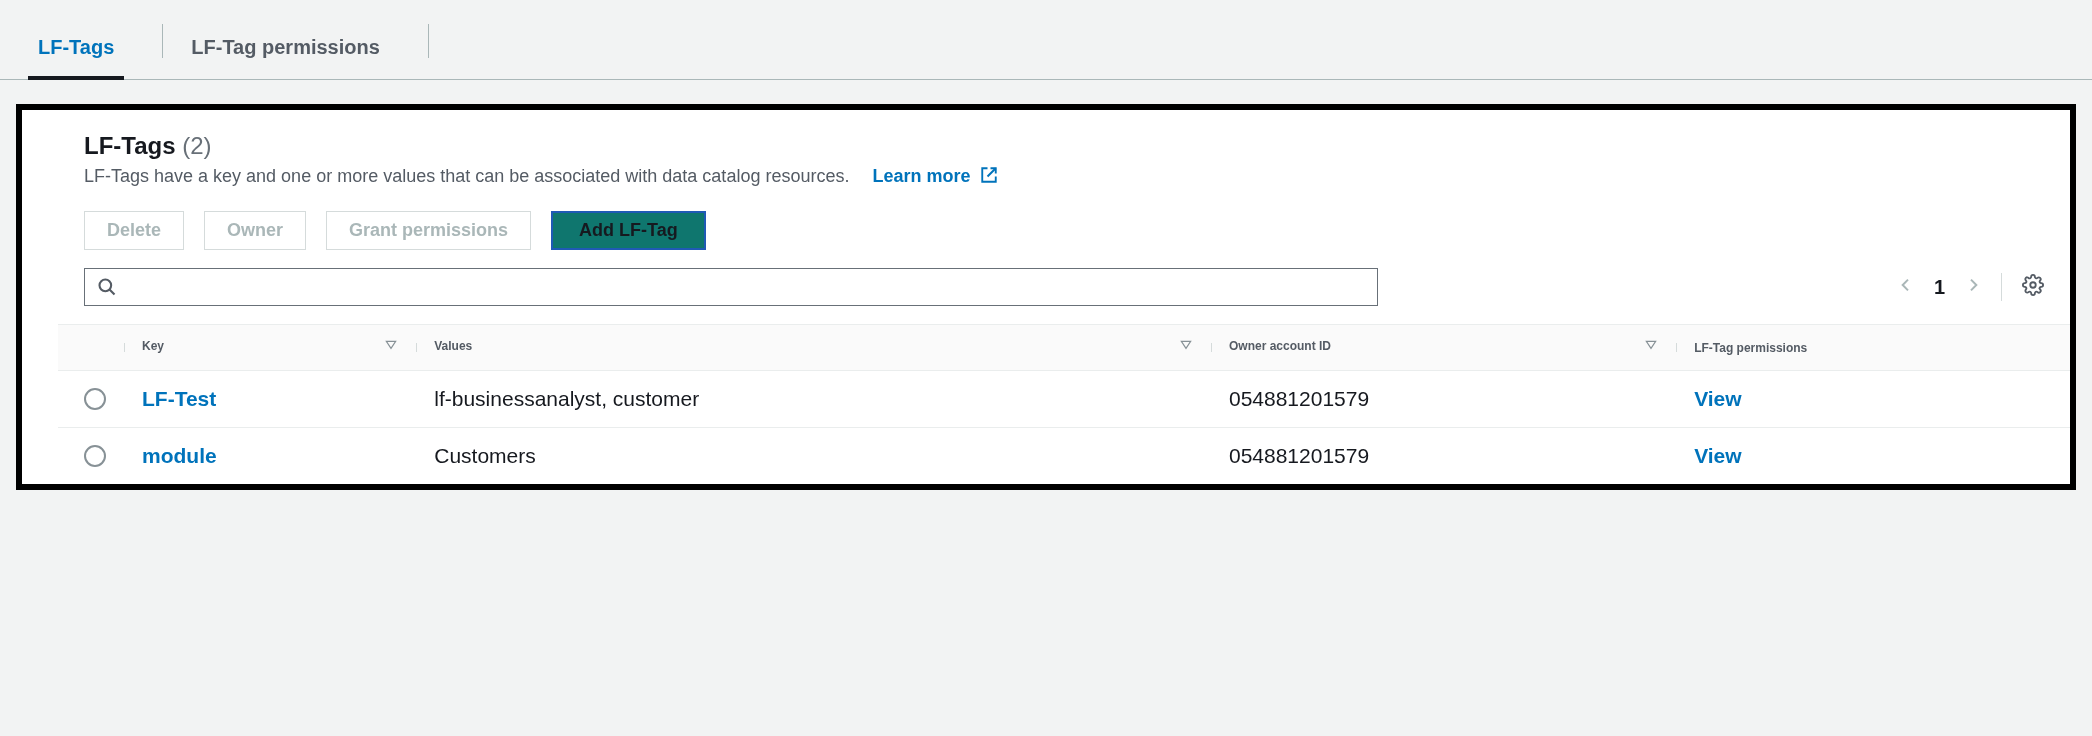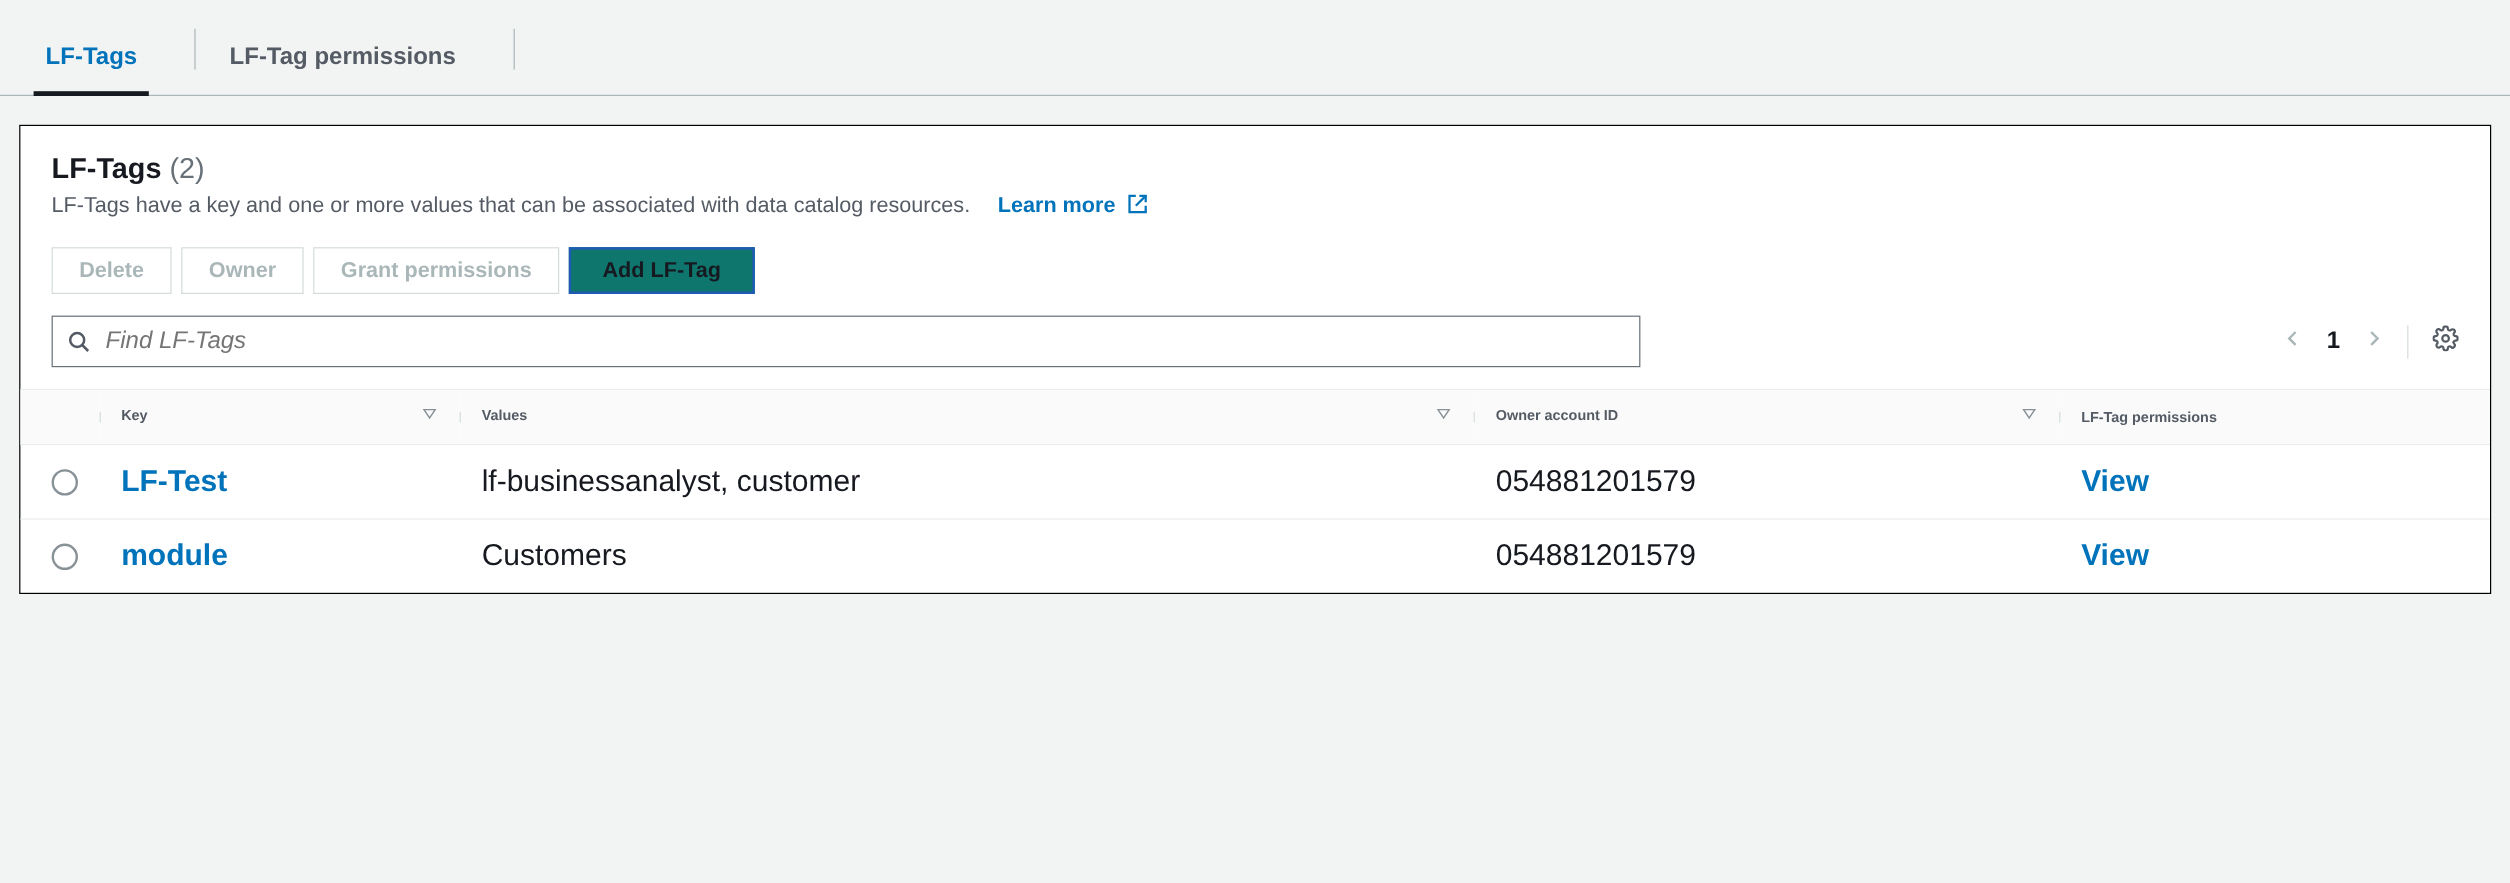--- a/index.html
+++ b/index.html
@@ -40,21 +40,22 @@
     width: 1px;
     height: 34px;
     background: #aab7b8;
     margin: 0 18px 18px 18px;
   }
   .tab em { font-style: italic; font-weight: 400; }
 
   .panel {
     margin: 24px 16px 16px 16px;
     background: #fff;
-    border: 1px solid #000000;
+    border: 6px solid #000000;
+    padding-left: 36px;
   }
   .panel-header {
     padding: 22px 26px 10px 26px;
   }
   .panel-title {
     font-size: 24px;
     font-weight: 700;
   }
   .panel-title .count {
     color: #687078;
@@ -69,21 +70,21 @@
     color: #0073bb;
     font-weight: 700;
     text-decoration: none;
     margin-left: 18px;
   }
   .learn-more svg { vertical-align: -2px; margin-left: 4px; }
 
   .toolbar {
     padding: 14px 26px 0 26px;
     display: flex;
-    gap: 8px;
+    gap: 20px;
   }
   .btn {
     border: 1px solid #545b64;
     background: #fff;
     color: #545b64;
     font-weight: 700;
     font-size: 18px;
     padding: 8px 22px;
     cursor: pointer;
   }
@@ -160,21 +161,21 @@
     background: #d5dbdb;
   }
   thead th:first-child .col-divider { display: none; }
   thead th.with-filter .filter-icon {
     float: right;
     color: #879196;
   }
   tbody td {
     padding: 16px 18px;
     border-bottom: 1px solid #eaeded;
-    font-size: 25px;
+    font-size: 21px;
     color: #16191f;
   }
   tbody tr:last-child td { border-bottom: none; }
   .link { color: #0073bb; font-weight: 700; cursor: pointer; }
   .radio {
     width: 22px; height: 22px;
     border: 2px solid #879196;
     border-radius: 50%;
     cursor: pointer;
   }
@@ -216,21 +217,20 @@
     <button class="btn disabled">Grant permissions</button>
     <button class="btn primary">Add LF-Tag</button>
   </div>
 
   <div class="search-row">
     <div class="search-box">
       <svg width="20" height="20" viewBox="0 0 24 24" fill="none" stroke="#545b64" stroke-width="2.5">
           <circle cx="10" cy="10" r="7"></circle>
           <line x1="21" y1="21" x2="15" y2="15"></line>
         </svg>
-      <input type="text" placeholder="Find LF-Tags" style="">
     </div>
     <div class="pager">
       <span class="pg-arrow">
         <svg width="16" height="20" viewBox="0 0 24 24" fill="none" stroke="currentColor" stroke-width="3">
             <polyline points="15 4 7 12 15 20"></polyline>
           </svg>
       </span>
       <span class="pg-number">1</span>
       <span class="pg-arrow">
         <svg width="16" height="20" viewBox="0 0 24 24" fill="none" stroke="currentColor" stroke-width="3">

